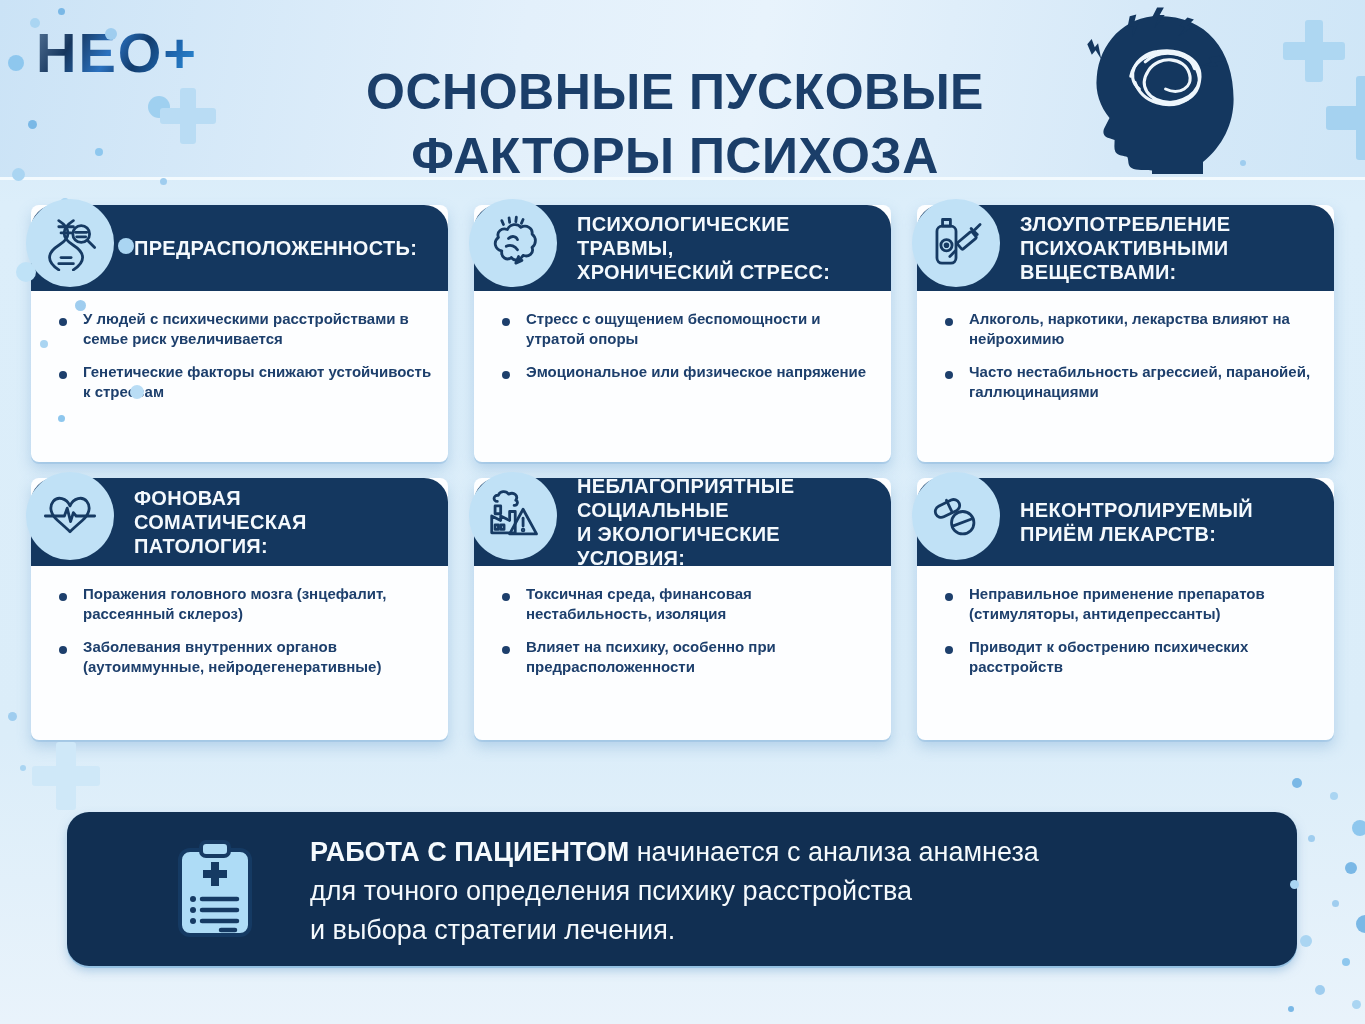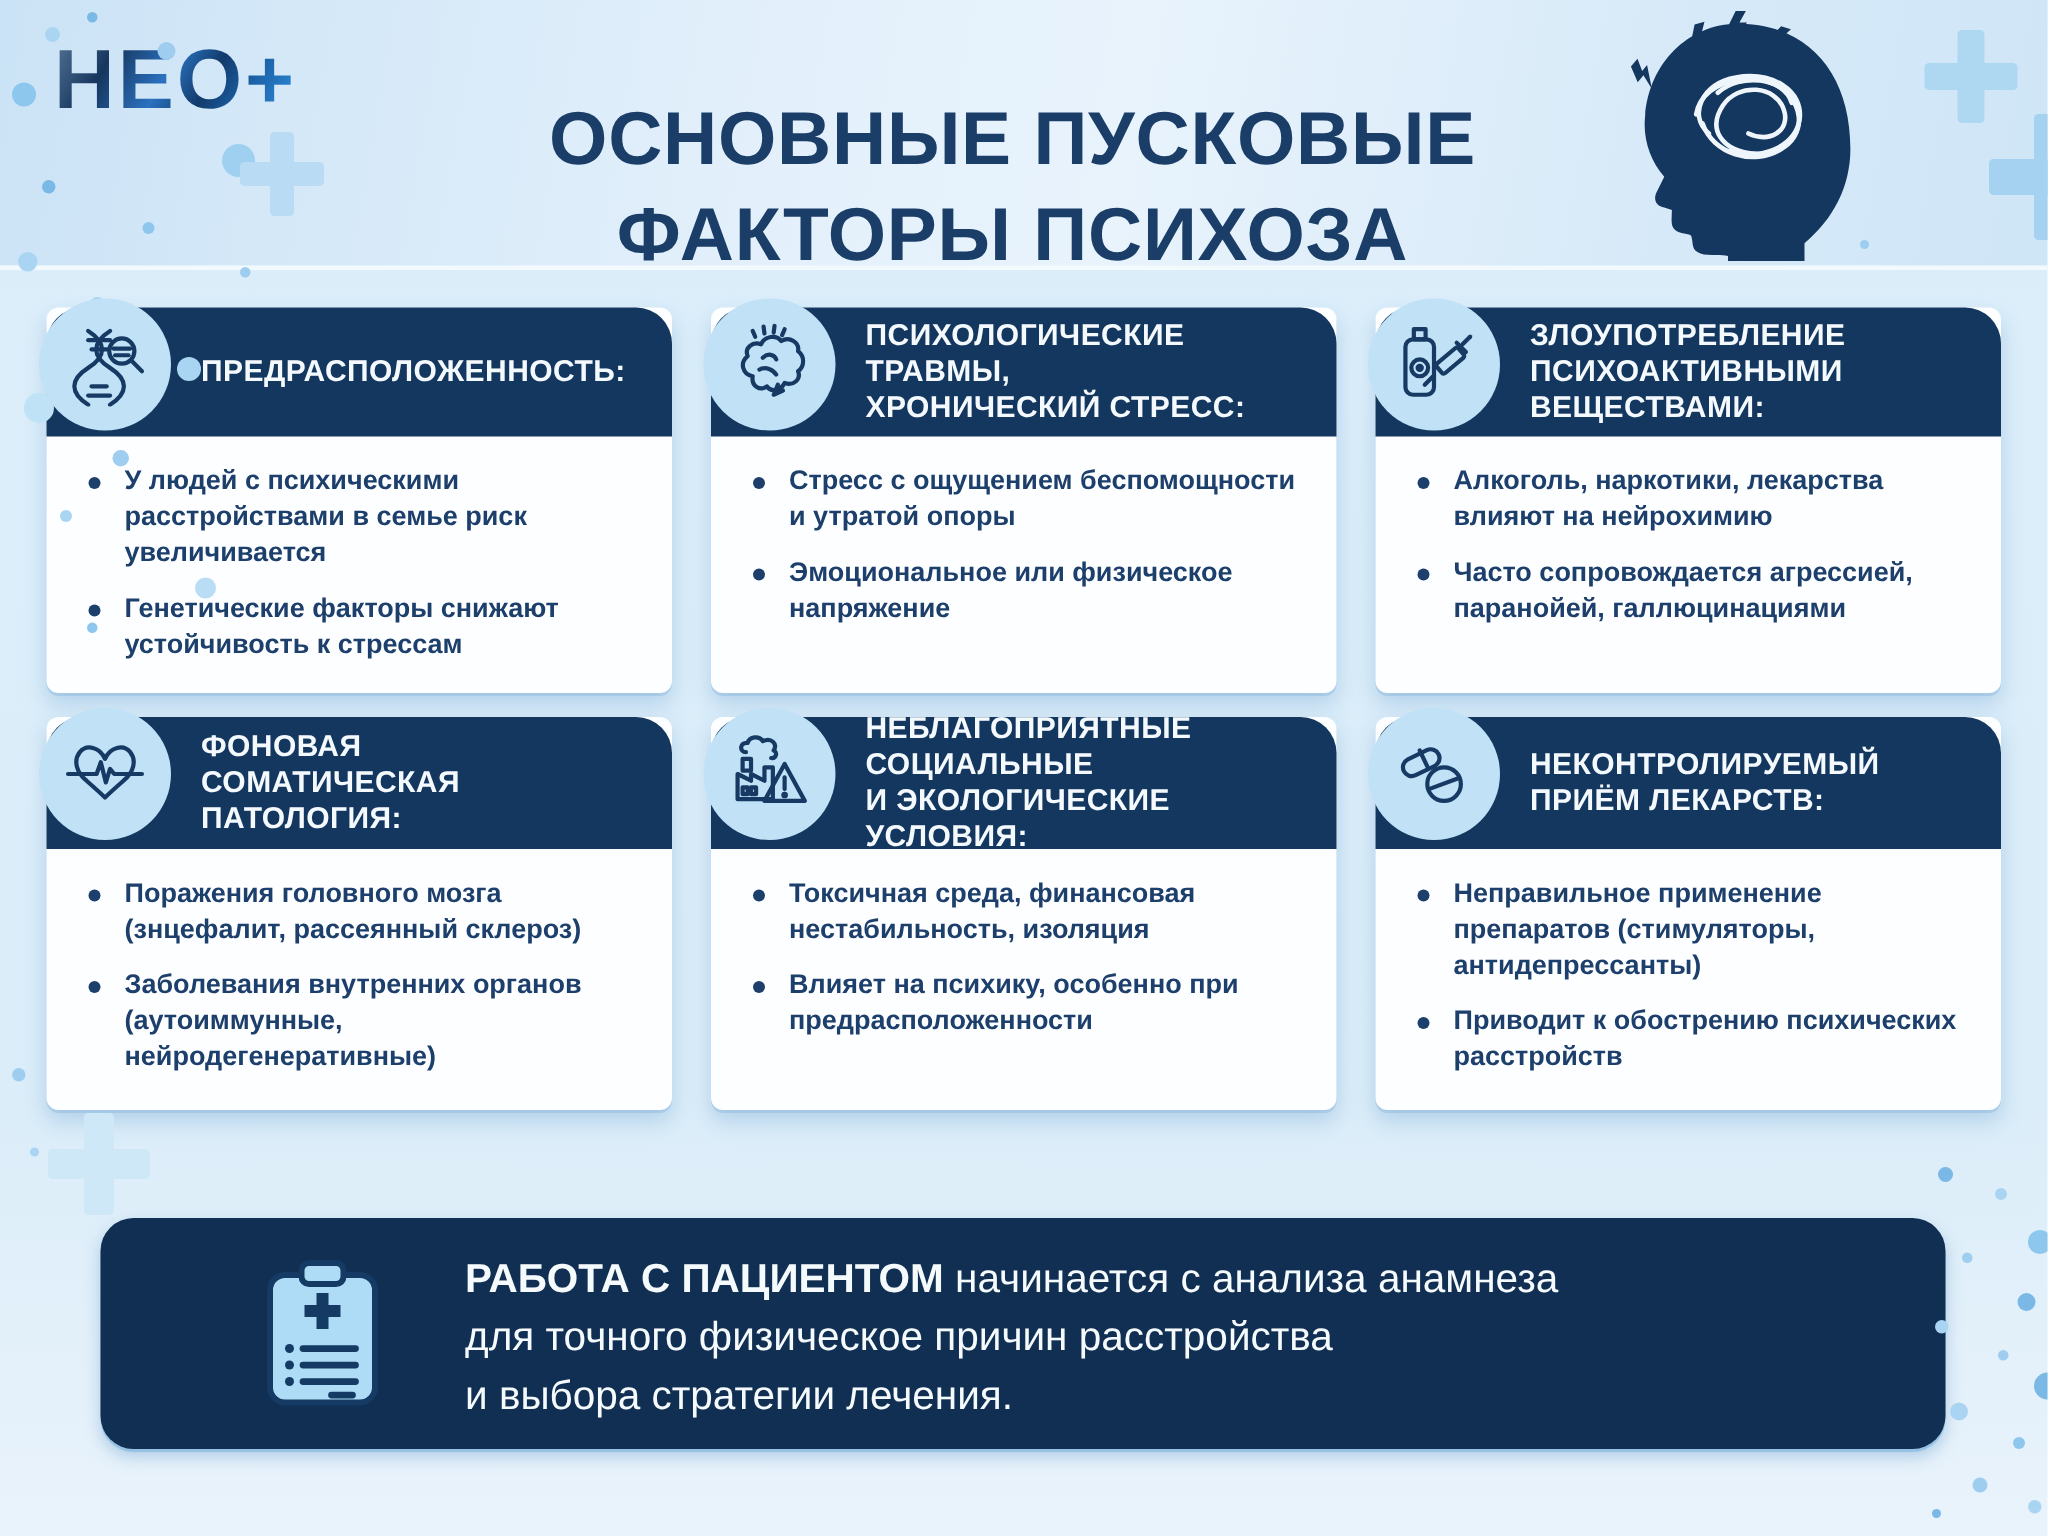--- a/index.html
+++ b/index.html
@@ -51,21 +51,21 @@
   .card-title{margin:0;font-size:20px;font-weight:bold;color:#f4f9fd;line-height:1.2;letter-spacing:.3px;}
   .card-title span{display:block;}
   .icon-circle{
     position:absolute;left:-5px;top:-6px;width:88px;height:88px;border-radius:50%;
     background:#c0e1f6;display:flex;align-items:center;justify-content:center;z-index:2;
   }
   .card-body{padding:18px 14px 0 22px;}
   .card-body ul{list-style:none;margin:0;padding:0;}
   .card-body li{
     position:relative;padding-left:30px;margin-bottom:13px;
-    font-size:18px;font-weight:bold;color:#1d3f6c;line-height:1.33;
+    font-size:15px;font-weight:bold;color:#1d3f6c;line-height:1.33;
   }
   .card-body li::before{
     content:"";position:absolute;left:6px;top:9px;width:8px;height:8px;border-radius:50%;background:#1d3f6c;
   }
   
   .banner{
     position:absolute;left:67px;top:812px;width:1230px;height:154px;
     background:#112f52;border-radius:22px;
     box-shadow:0 5px 10px rgba(122,170,212,.5), 0 2px 0 #a9d2ee;
   }
@@ -181,21 +181,21 @@
         </div>
         <h3 class="card-title">
           <span>ЗЛОУПОТРЕБЛЕНИЕ</span>
           <span>ПСИХОАКТИВНЫМИ</span>
           <span>ВЕЩЕСТВАМИ:</span>
         </h3>
       </div>
       <div class="card-body">
         <ul>
           <li>Алкоголь, наркотики, лекарства влияют на нейрохимию</li>
-          <li>Часто сопровождается агрессией, паранойей, галлюцинациями</li>
+          <li>Часто нестабильность агрессией, паранойей, галлюцинациями</li>
         </ul>
       </div>
     </section>
   </div>
 
   <div class="row row2">
 
     <section class="card">
       <div class="card-header">
         <div class="icon-circle">
@@ -284,21 +284,21 @@
         </g>
         <g fill="#153a63">
           <circle cx="18" cy="60" r="3"></circle>
             <circle cx="18" cy="71" r="3"></circle>
             <circle cx="18" cy="82" r="3"></circle>
         </g>
       </svg>
     </div>
     <div class="banner-text">
       <p><strong>РАБОТА С ПАЦИЕНТОМ</strong><span> начинается с анализа анамнеза</span></p>
-      <p>для точного физическое причин расстройства</p>
+      <p>для точного определения психику расстройства</p>
       <p>и выбора стратегии лечения.</p>
     </div>
   </div>
 
 <div class="dot" style="left: 8px; top: 55px; width: 16px; height: 16px; background: rgb(142, 199, 238);"></div>
     <div class="dot" style="left: 30px; top: 18px; width: 10px; height: 10px; background: rgb(170, 213, 242);"></div>
     <div class="dot" style="left: 58px; top: 8px; width: 7px; height: 7px; background: rgb(122, 184, 230);"></div>
     <div class="dot" style="left: 105px; top: 28px; width: 12px; height: 12px; background: rgb(159, 205, 239);"></div>
     <div class="dot" style="left: 148px; top: 96px; width: 22px; height: 22px; background: rgb(159, 208, 240);"></div>
     <div class="dot" style="left: 28px; top: 120px; width: 9px; height: 9px; background: rgb(122, 184, 230);"></div>

